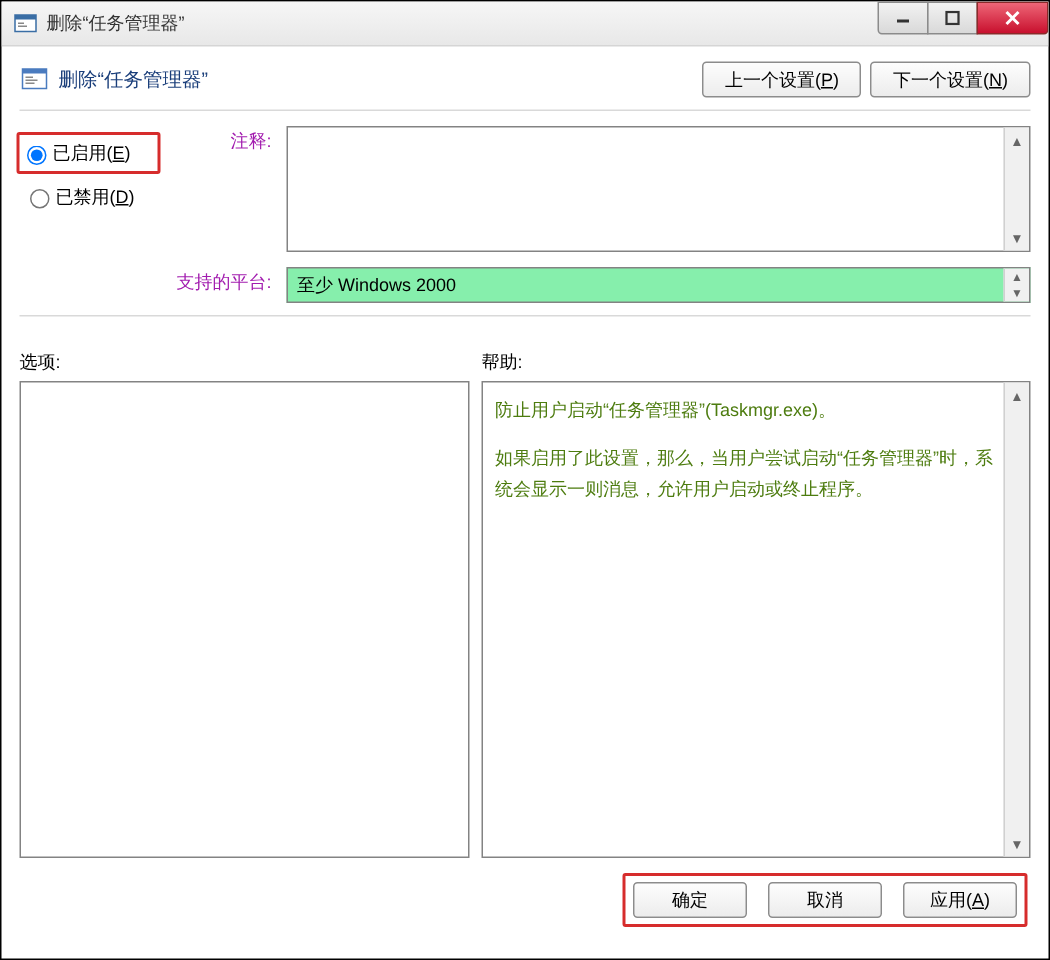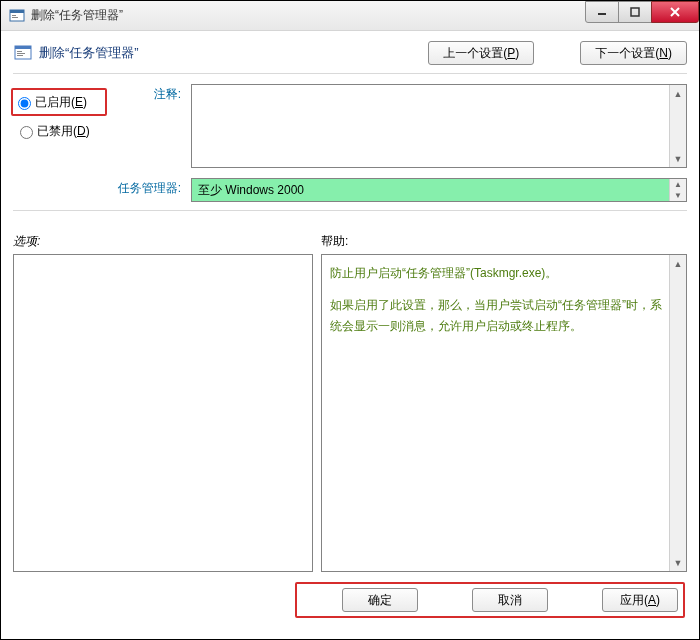--- a/index.html
+++ b/index.html
@@ -89,21 +89,20 @@
     padding: 0 14px;
     background: linear-gradient(#fdfdfd, #ececec);
     border: 1px solid #8c8c8c;
     border-radius: 3px;
     font-size: 12px;
     font-family: inherit;
     cursor: pointer;
     display: inline-flex;
     align-items: center;
     justify-content: center;
-    margin-left: 40px;
   }
   .hr {
     border: none;
     border-top: 1px solid #d9d9d9;
     margin: 8px 0 10px 0;
   }
   .main-grid {
     display: flex;
   }
   .left-col {
@@ -130,21 +129,21 @@
     flex: 1;
     display: grid;
     grid-template-columns: 80px 1fr;
     row-gap: 10px;
     align-items: start;
   }
   .field-label {
     text-align: right;
     padding-right: 10px;
     padding-top: 2px;
-    color: #0369a1;
+    color: #a21caf;
   }
   .comment-box {
     height: 84px;
     border: 1px solid #838383;
     background: #fff;
     position: relative;
   }
   .comment-box .sb {
     position: absolute;
     right: 0; top: 0; bottom: 0;
@@ -185,21 +184,21 @@
     color: #666;
     font-size: 8px;
   }
 
   .panels-labels {
     display: flex;
     margin-top: 22px;
     margin-bottom: 4px;
   }
   .panels-labels > div { font-size: 12px; }
-  .panels-labels .opts { width: 308px; font-style: italic; }
+  .panels-labels .opts { width: 308px; }
   .panels {
     display: flex;
     gap: 8px;
   }
   .panel {
     border: 1px solid #838383;
     background: #fff;
     height: 318px;
     position: relative;
   }
@@ -312,21 +311,21 @@
 
     <div class="right-col">
       <div class="field-label">注释:</div>
       <div class="comment-box">
         <div class="sb">
           <div class="arr">▲</div>
           <div class="arr">▼</div>
         </div>
       </div>
 
-      <div class="field-label">任务管理器:</div>
+      <div class="field-label">支持的平台:</div>
       <div class="platform-box">
         <span>至少 Windows 2000</span>
         <div class="sb2">
           <div class="arr">▲</div>
           <div class="arr">▼</div>
         </div>
       </div>
     </div>
   </div>
 

